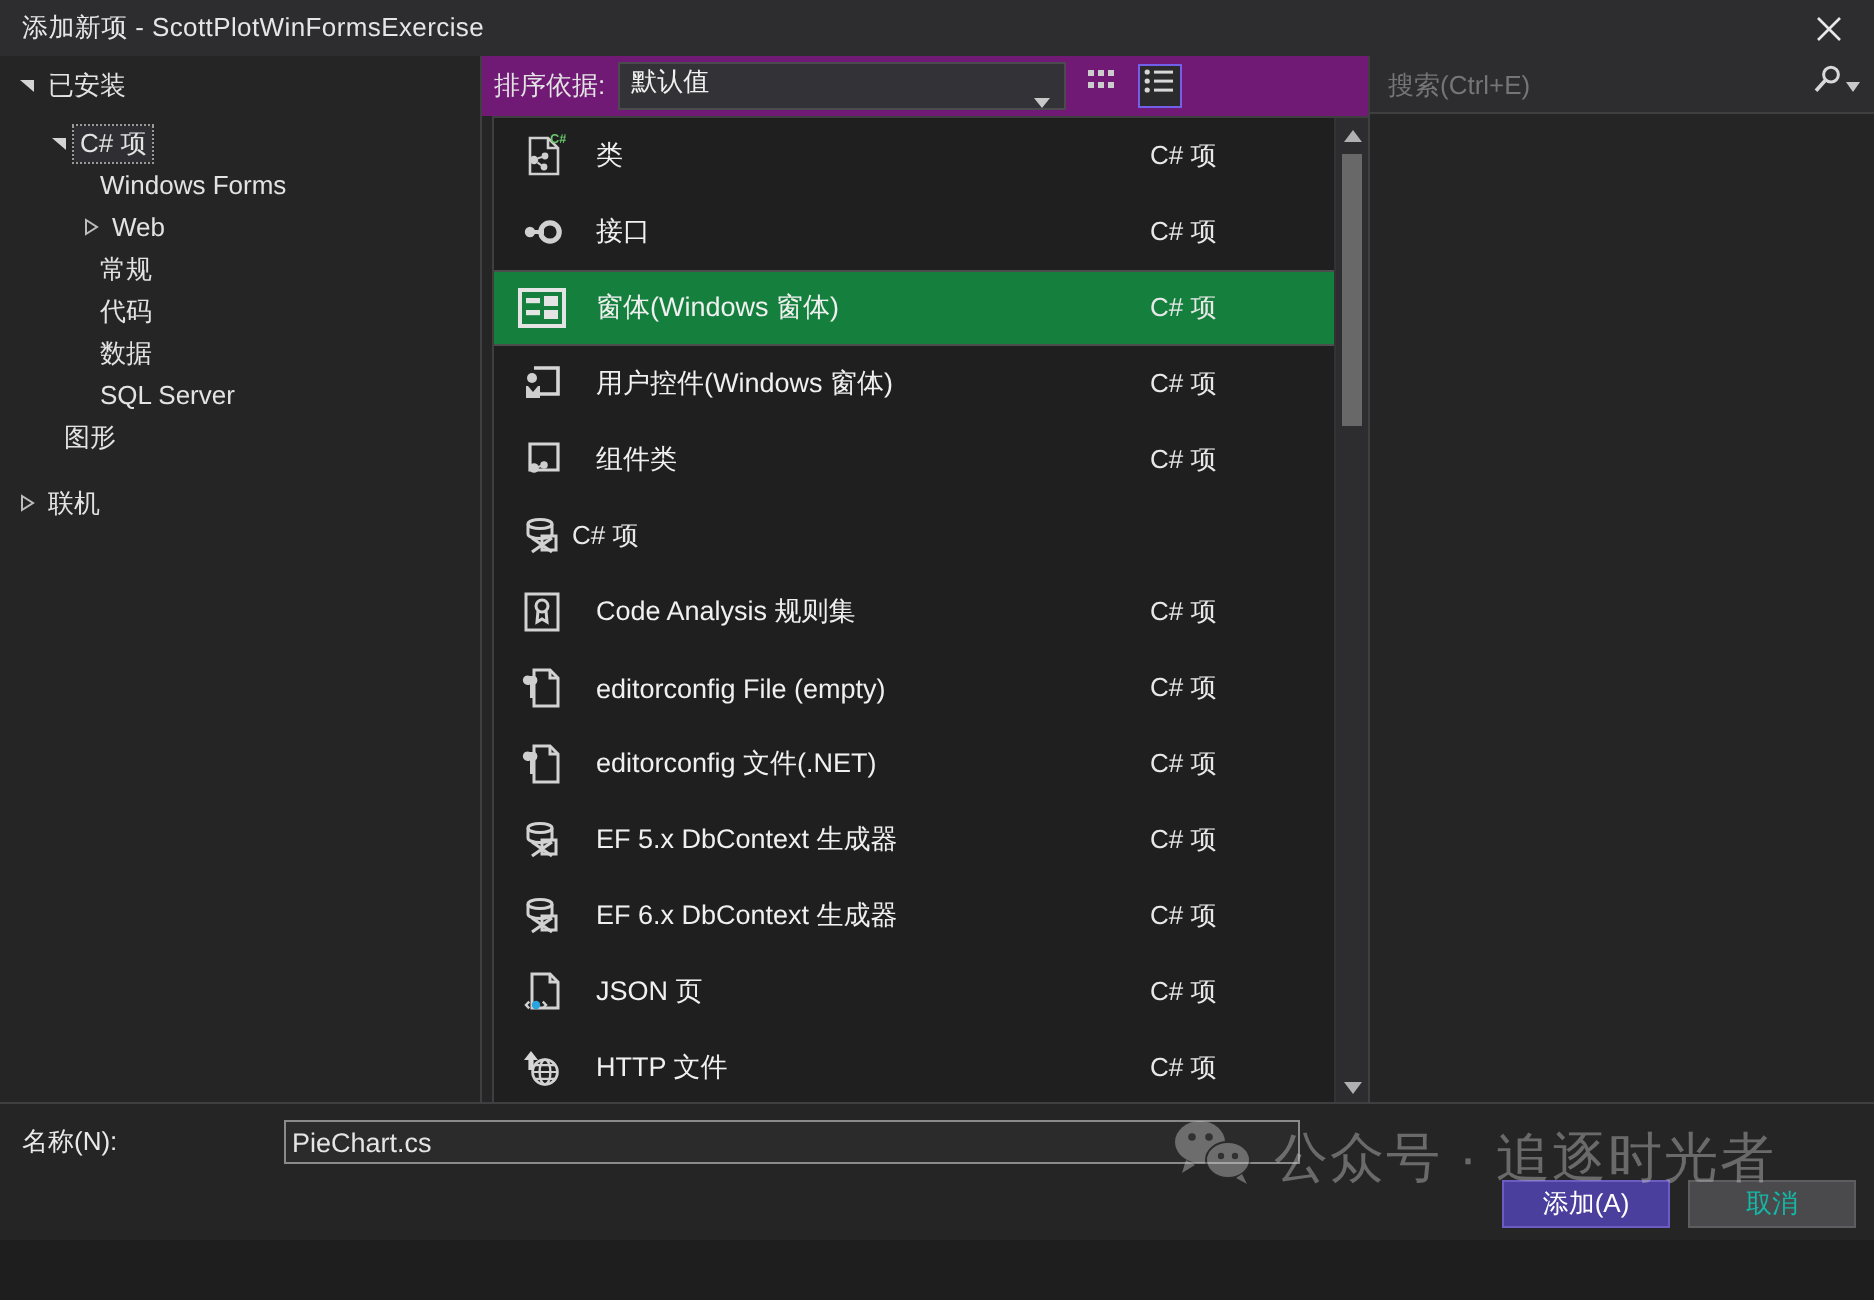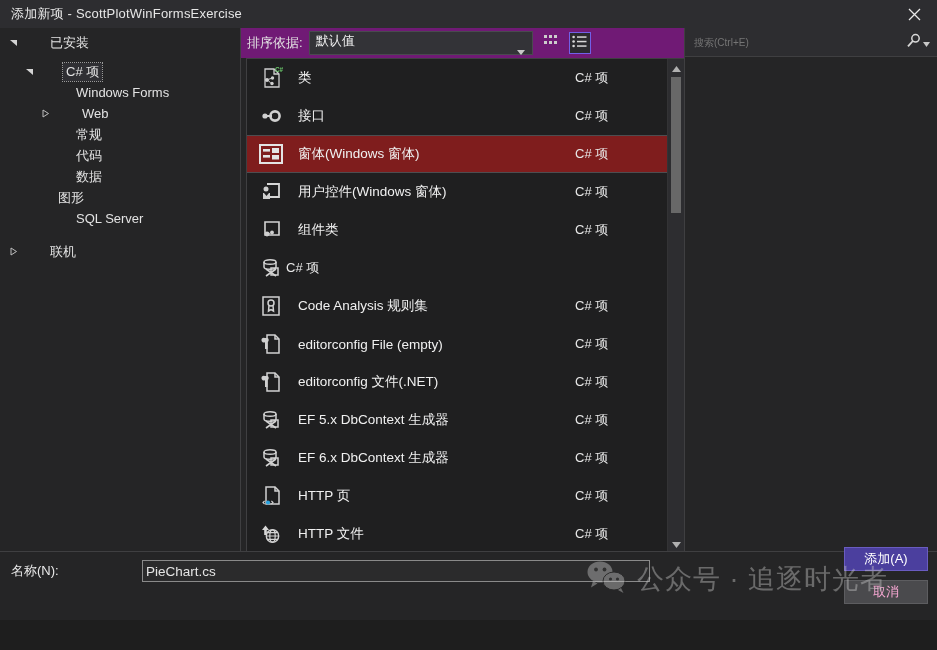--- a/index.html
+++ b/index.html
@@ -83,21 +83,20 @@
   .tree-row .twisty {
     width: 15px;
     min-width: 15px;
     display: flex;
     align-items: center;
     justify-content: center;
   }
   .tree-row .twisty svg { display:block; }
   .tree-row .tlabel {
     padding: 0 3px;
-    margin-left: 26px;
   }
   .tree-row.selected .tlabel {
     outline: 1px dotted #9a9a9a;
     outline-offset: 0px;
     background: #2f2f33;
   }
   .lvl0 { padding-left: 6px; }
   .lvl1 { padding-left: 22px; }
   .lvl2 { padding-left: 47px; }
   .gap-row { height: 12px; }
@@ -185,21 +184,21 @@
   }
   .item-row {
     height: 38px;
     display: flex;
     align-items: center;
     padding-left: 9px;
     cursor: pointer;
     box-sizing: border-box;
   }
   .item-row.selected {
-    background: #7f1d1d;
+    background: #15803d;
     border-top: 1px solid #4d4d50;
     border-bottom: 1px solid #4d4d50;
   }
   .item-icon {
     width: 30px;
     min-width: 30px;
     height: 30px;
     display: flex;
     align-items: center;
     justify-content: center;
@@ -258,21 +257,21 @@
   .searchbar {
     height: 28px;
     min-height: 28px;
     display: flex;
     align-items: center;
     background: #2d2d30;
     border-bottom: 1px solid #3f3f41;
     position: relative;
   }
   .searchbar .sph {
-    font-size: 10px;
+    font-size: 13px;
     color: #ec4899;
     padding-left: 9px;
     flex: 1;
     background: transparent;
     border: 0;
     outline: none;
     font-family: inherit;
   }
   .searchbar .sicons {
     display: flex;
@@ -327,24 +326,23 @@
     color: #e5e5e5;
     font-size: 13.5px;
     font-family: inherit;
     padding: 0 3px;
     box-sizing: border-box;
     outline: none;
   }
   .btnrow {
     position: absolute;
     right: 9px;
-    bottom: 16px;
+    bottom: 6px;
     display: flex;
     gap: 9px;
-    flex-direction: column;
   }
   .btn {
     width: 84px;
     height: 24px;
     font-size: 13px;
     font-family: inherit;
     display: flex;
     align-items: center;
     justify-content: center;
     cursor: pointer;
@@ -352,21 +350,21 @@
     box-sizing: border-box;
     white-space: nowrap;
   }
   .btn-primary {
     background: #4b3f9e;
     color: #ffffff;
     border-color: #6a5cc0;
   }
   .btn-secondary {
     background: #4a4a4d;
-    color: #f9a8d4;
+    color: #14b8a6;
     border-color: #5d5d60;
   }
 
   
   .watermark {
     position: absolute;
     right: 49px;
     bottom: 22px;
     display: flex;
     align-items: center;
@@ -435,25 +433,25 @@
       </div>
       <div class="tree-row lvl2">
         <span class="tlabel">常规</span>
       </div>
       <div class="tree-row lvl2">
         <span class="tlabel">代码</span>
       </div>
       <div class="tree-row lvl2">
         <span class="tlabel">数据</span>
       </div>
+      <div class="tree-row lvl2">
+        <span class="tlabel">SQL Server</span>
+      </div>
       <div class="tree-row lvl1" style="padding-left:29px">
         <span class="tlabel">图形</span>
-      </div>
-      <div class="tree-row lvl2">
-        <span class="tlabel">SQL Server</span>
       </div>
 
       <div class="gap-row"></div>
 
       <div class="tree-row lvl0">
         <span class="twisty">
           <svg width="9" height="9" viewBox="0 0 9 9">
               <path d="M2 1 L2 8 L7.5 4.5 Z" fill="none" stroke="#bdbdbd" stroke-width="1"></path>
             </svg>
         </span>
@@ -647,21 +645,21 @@
 
           <div class="item-row">
             <div class="item-icon">
               <svg width="24" height="24" viewBox="0 0 24 24">
                 <path d="M7 3 H16 L20 7 V20 H7 Z" fill="none" stroke="#d2d2d2" stroke-width="1.5"></path>
                 <path d="M16 3 V7 H20" fill="none" stroke="#d2d2d2" stroke-width="1.5"></path>
                 <circle cx="9" cy="18.5" r="2.1" fill="#2aa3e0"></circle>
                 <path d="M5.6 16.8 L4 18.5 L5.6 20.2 M12.4 16.8 L14 18.5 L12.4 20.2" fill="none" stroke="#d2d2d2" stroke-width="1.2"></path>
               </svg>
             </div>
-            <div class="item-name">HTTP 页</div>
+            <div class="item-name">JSON 页</div>
             <div class="item-kind">C# 项</div>
           </div>
 
           <div class="item-row">
             <div class="item-icon">
               <svg width="24" height="24" viewBox="0 0 24 24">
                 <circle cx="13.5" cy="14" r="6.2" fill="none" stroke="#d2d2d2" stroke-width="1.4"></circle>
                 <ellipse cx="13.5" cy="14" rx="2.7" ry="6.2" fill="none" stroke="#d2d2d2" stroke-width="1.2"></ellipse>
                 <path d="M7.4 14 H19.6 M8.4 10.6 H18.6 M8.4 17.4 H18.6" stroke="#d2d2d2" stroke-width="1.1"></path>
                 <path d="M6.5 3.5 L10 8 H7.8 V13 H5.2 V8 H3 Z" fill="#d8d8d8"></path>

